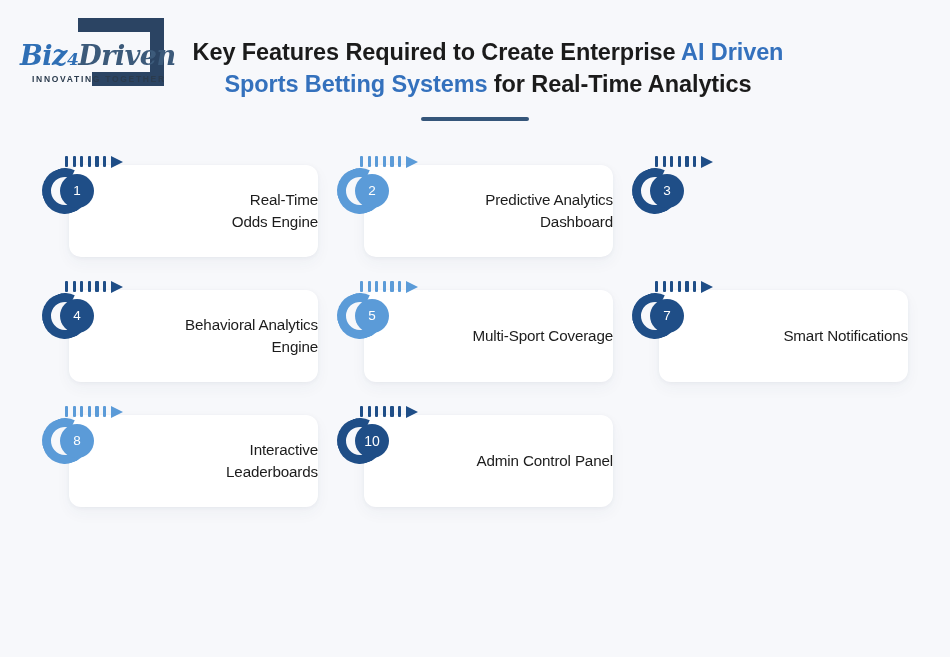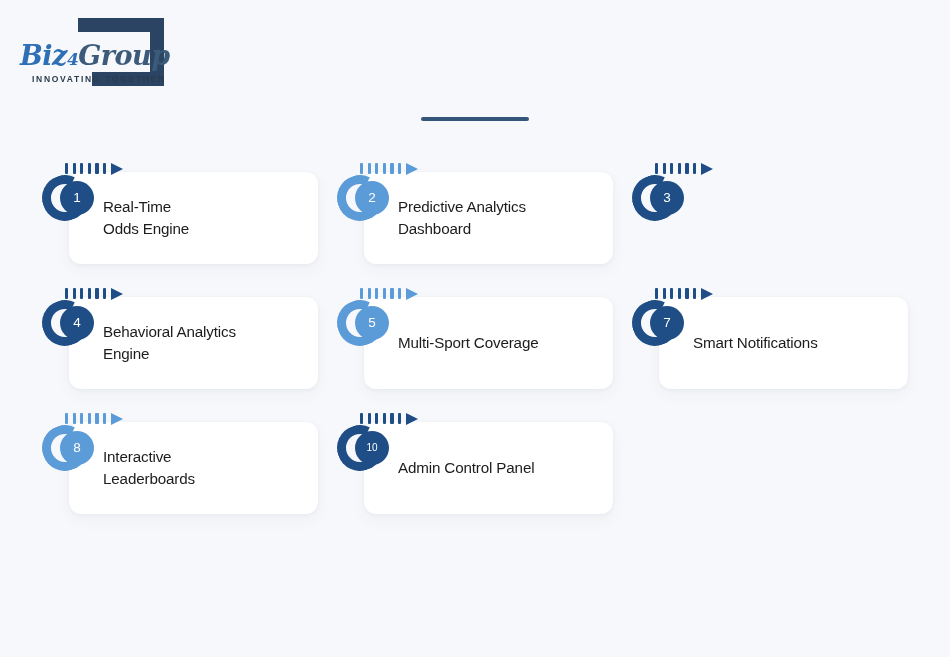--- a/index.html
+++ b/index.html
@@ -50,26 +50,27 @@
   }
   .title .hl{ color:#3471bd; }
   .title-rule{
     position:absolute; left:421px; top:117px;
     width:108px; height:4px; border-radius:2px;
     background:#35567a;
   }
 
   
   .grid{
-    position:absolute; left:38px; top:161px;
+    position:absolute; left:38px; top:154px;
     width:880px;
     display:grid;
     grid-template-columns:repeat(3, 280px);
     column-gap:15px;
     row-gap:1px;
+    text-align:right;
   }
   .cell{ position:relative; height:124px; }
 
   .card{
     position:absolute; left:31px; top:11px;
     width:249px; height:92px;
     background:#ffffff;
     border-radius:12px;
     box-shadow:0 1px 4px rgba(40,60,90,.055), 0 6px 16px rgba(40,60,90,.045);
   }
@@ -116,24 +117,27 @@
     border-bottom:6px solid transparent;
   }
 </style>
 </head>
 <body>
 
 <div class="page">
 
   <div class="logo">
     <div class="logo-bracket"></div>
-    <div class="logo-word"><span>Biz</span><span class="four">4</span><span class="dark">Group</span></div>
+    <div class="logo-word"><span>Biz</span><span class="four">4</span><span class="dark">Driven</span></div>
     <div class="logo-tag">INNOVATING TOGETHER</div>
   </div>
 
+  <div class="title">
+    <span>Key Features Required to Create Enterprise </span><span class="hl">AI Driven Sports Betting Systems</span><span> for Real-Time Analytics</span>
+  </div>
   <div class="title-rule"></div>
 
   <div class="grid" id="grid">
       <div class="cell">
         <div class="card">
           <div class="card-text">Real-Time<br>Odds Engine</div>
         </div>
         <div class="icon" style="--c: #1f4e87;">
           <div class="arc"></div>
           <div class="ticks">
@@ -261,18 +265,18 @@
           <div class="arc"></div>
           <div class="ticks">
             <div class="bar" style="left: 0px;"></div>
             <div class="bar" style="left: 7.6px;"></div>
             <div class="bar" style="left: 15.2px;"></div>
             <div class="bar" style="left: 22.8px;"></div>
             <div class="bar" style="left: 30.4px;"></div>
             <div class="bar" style="left: 38px;"></div>
             <div class="head"></div>
           </div>
-          <div class="num" style="font-size: 10px;">10</div>
+          <div class="num" style="font-size: 14px;">10</div>
         </div>
       </div>
     </div>
 
 </div>
 
 </body></html>

